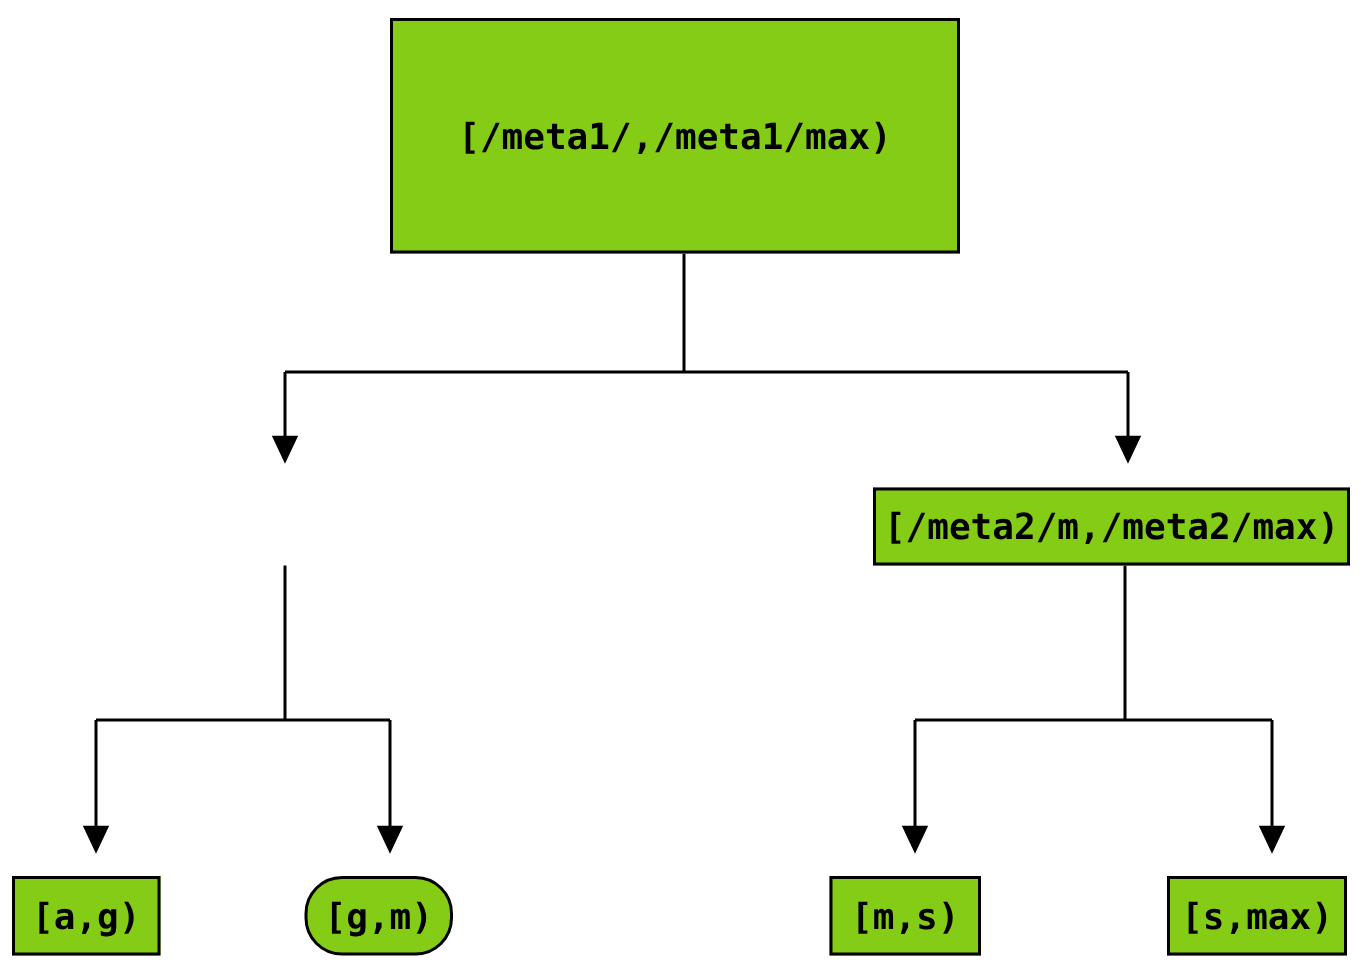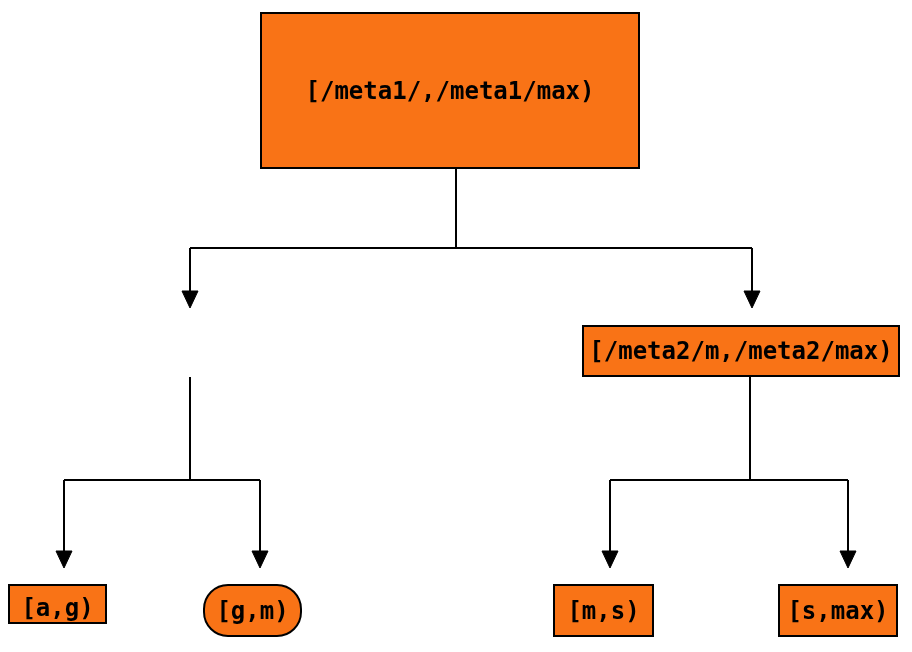--- a/index.html
+++ b/index.html
@@ -28,34 +28,34 @@
     fill: none;
   }
   .edges polygon {
     fill: #000000;
     stroke: #000000;
   }
   .node {
     position: absolute;
     box-sizing: border-box;
     border: 2px solid #000000;
-    background: #f97316;
+    background: #84cc16;
     display: flex;
     align-items: center;
     justify-content: center;
     color: #000000;
     font-family: "DejaVu Sans Mono", monospace;
     font-size: 24px;
     font-weight: 700;
     white-space: nowrap;
   }
   .node-root   { left: 260px; top: 12px;  width: 380px; height: 157px; }
   .node-l2a    { left: 22px;  top: 325px; width: 323px; height: 52px; }
   .node-l2b    { left: 582px; top: 325px; width: 318px; height: 52px; justify-content: center; }
-  .node-leaf1  { left: 8px;   top: 584px; width: 99px;  height: 40px; align-items: flex-end; }
+  .node-leaf1  { left: 8px;   top: 584px; width: 99px;  height: 53px; }
   .node-leaf2  { left: 203px; top: 584px; width: 99px;  height: 53px; border-radius: 25px; }
   .node-leaf3  { left: 553px; top: 584px; width: 101px;  height: 53px; }
   .node-leaf4  { left: 778px; top: 584px; width: 120px; height: 53px; }
 </style>
 </head>
 <body>
 
 <div class="canvas">
 
   <svg class="edges" width="912" height="652" viewBox="0 0 912 652" xmlns="http://www.w3.org/2000/svg">

